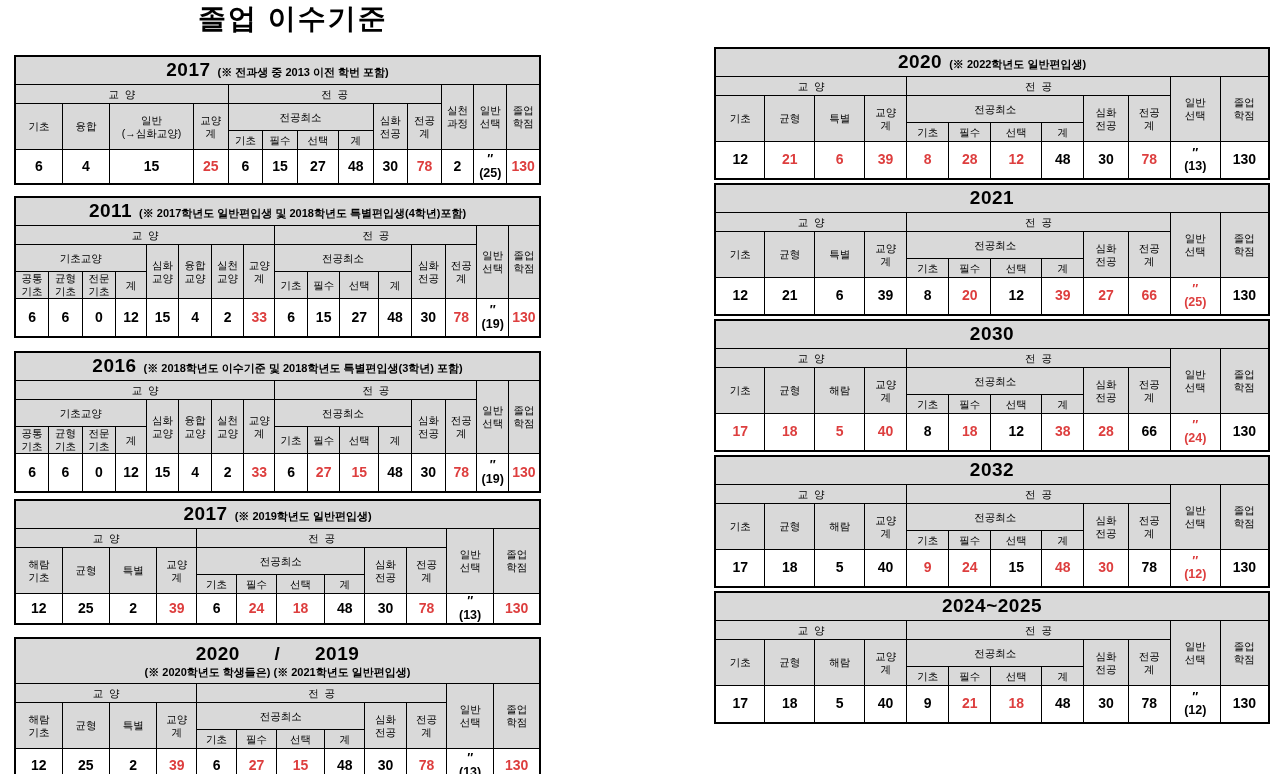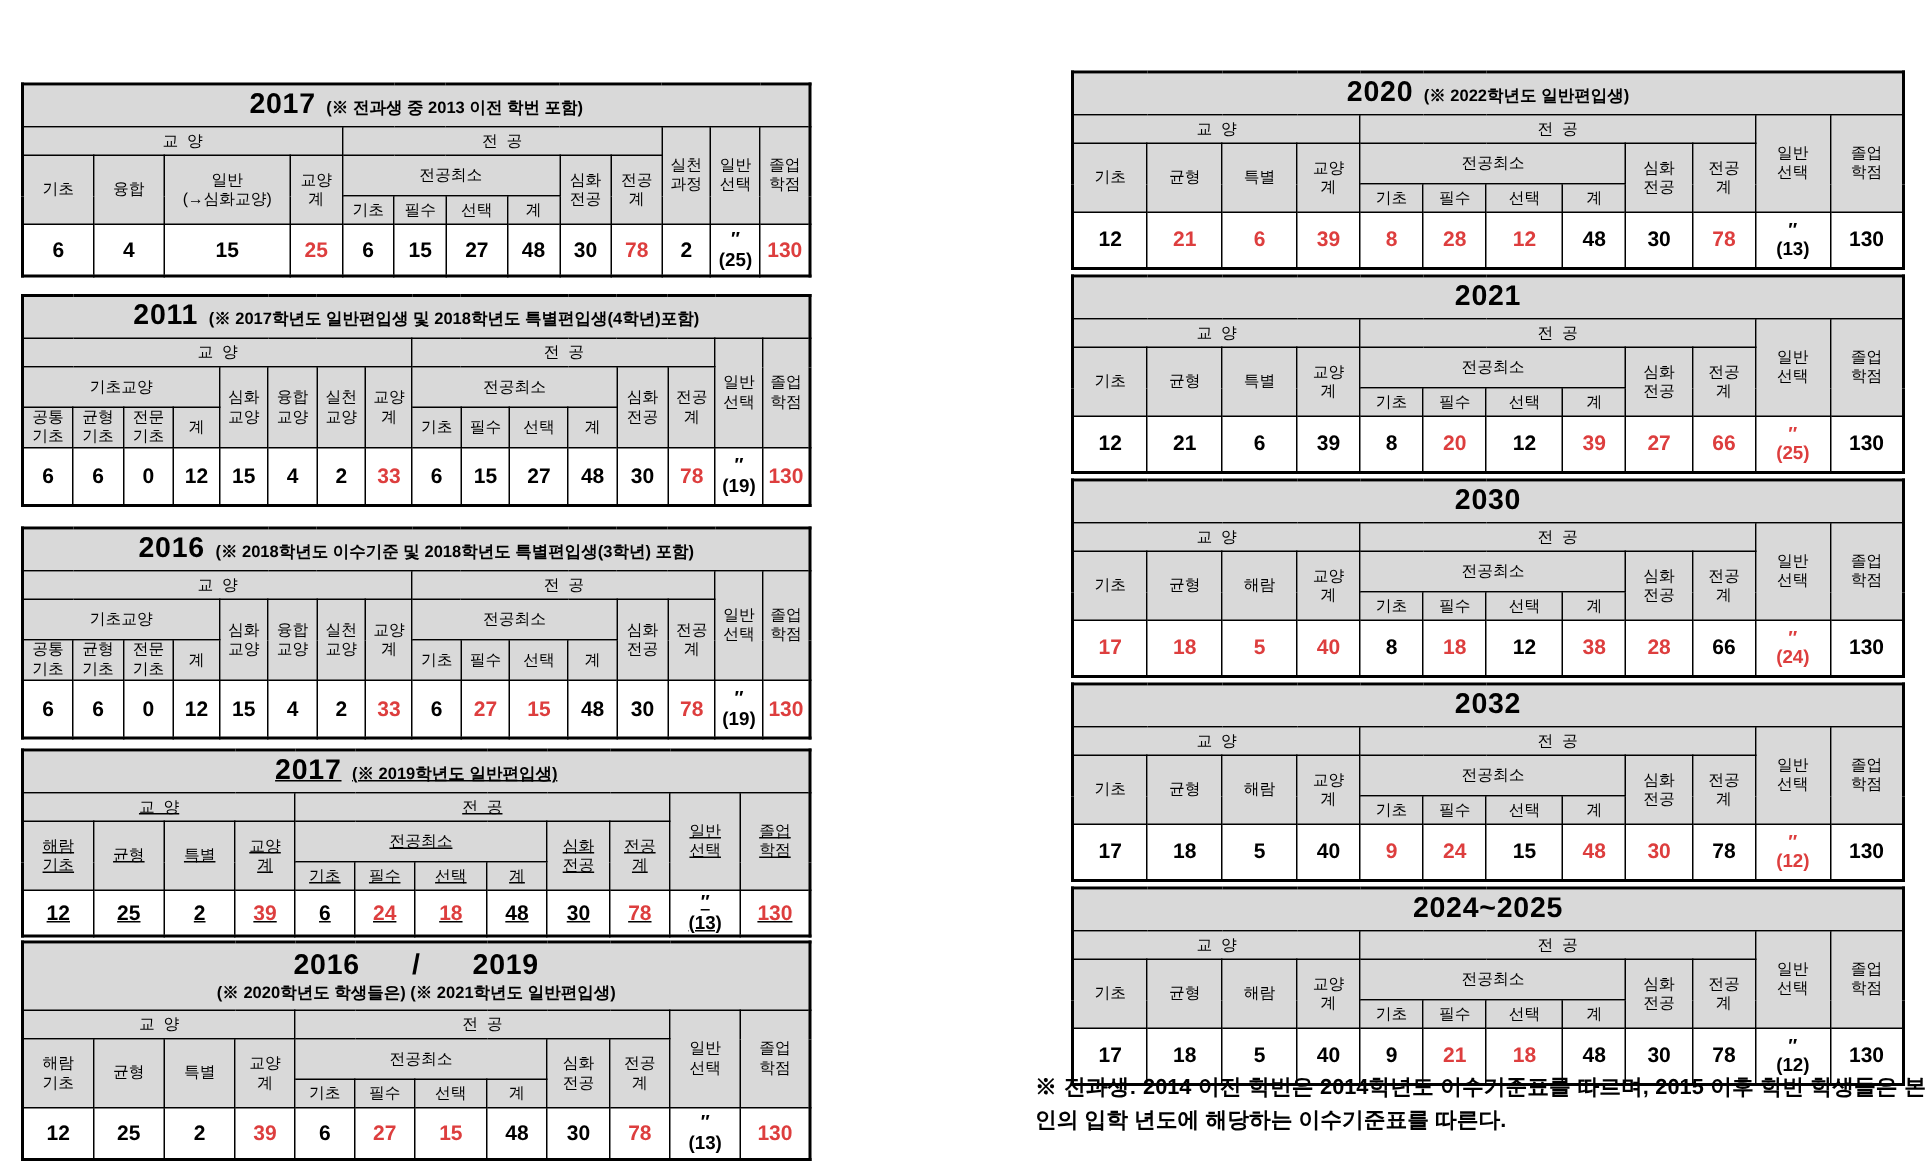--- a/index.html
+++ b/index.html
@@ -26,29 +26,30 @@
   .rb td { height:18px; }
   .r2 td { height:26px; }
   .r3 td { height:18px; }
   .typeB .r3 td { height:26px; }
   .col-left .rd td { height:33px; }
   .col-left .typeB .rd td { height:37px; }
   .col-left #t2017 .rd td { height:29px; }
   #t2018_2019 .rt td { height:44px; }
   .col-right .rd td { height:36px; }
   #t2014 { margin-bottom:11px; } #t2015 { margin-bottom:13px; }
-  #t2016 { margin-bottom:6px; }  #t2017 { margin-bottom:2px;text-decoration:underline; }
+  #t2016 { margin-bottom:6px; }  #t2017 { margin-bottom:12px; }
   .col-right table.tbl { margin-bottom:3px; }
   .footnote { position:absolute; left:690px; top:714px; width:594px;
               font-size:14.5px; font-weight:bold; line-height:1.55; text-align:justify; }
 </style>
 </head>
 <body>
 
 <div class="page">
+  <h1 class="page-title">졸업 이수기준</h1>
 
   <div class="col col-left">
 
     <table class="tbl typeA" id="t2014">
       <colgroup>
           <col style="width:9%">
           <col style="width:9%">
           <col style="width:16%">
           <col style="width:6.6%">
           <col style="width:6.6%">
@@ -351,21 +352,21 @@
           <col style="width:7.6%">
           <col style="width:9.2%">
           <col style="width:7.6%">
           <col style="width:8%">
           <col style="width:7.6%">
           <col style="width:9%">
           <col style="width:8.8%">
         </colgroup>
       <tbody>
           <tr class="rt">
-            <td class="h title" colspan="12"><span class="year">2016      /      2019</span><span class="subtitle">(※ 2020학년도 학생들은) (※ 2021학년도 일반편입생)</span></td>
+            <td class="h title" colspan="12"><span class="year">2020      /      2019</span><span class="subtitle">(※ 2020학년도 학생들은) (※ 2021학년도 일반편입생)</span></td>
           </tr>
       <tr class="rb">
         <td class="h" colspan="4">교  양</td>
         <td class="h" colspan="6">전  공</td>
         <td class="h" rowspan="3">일반
 선택</td>
         <td class="h" rowspan="3">졸업
 학점</td>
       </tr>
       <tr class="r2">
@@ -717,14 +718,13 @@
         <td class="d">30</td>
         <td class="d">78</td>
         <td class="d two">″
 (12)</td>
         <td class="d">130</td>
       </tr>
     </tbody>
       </table>
   </div>
 
-  <div class="footnote">※ 전과생: 2014 이전 학번은 2014학년도 이수기준표를 따르며, 2015 이후 학번 학생들은 본인의 입학 년도에 해당하는 이수기준표를 따른다.</div>
 </div>
 
 </body></html>

